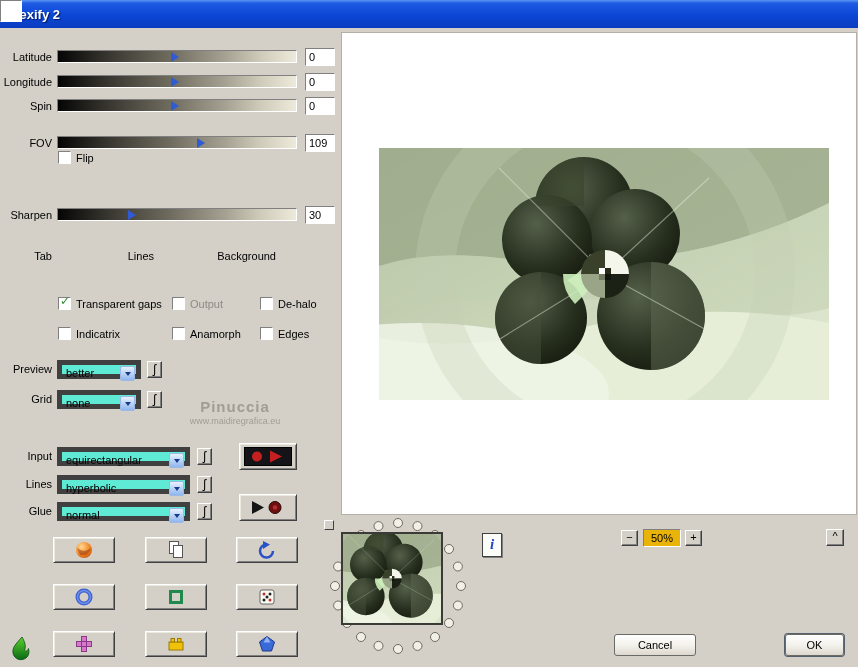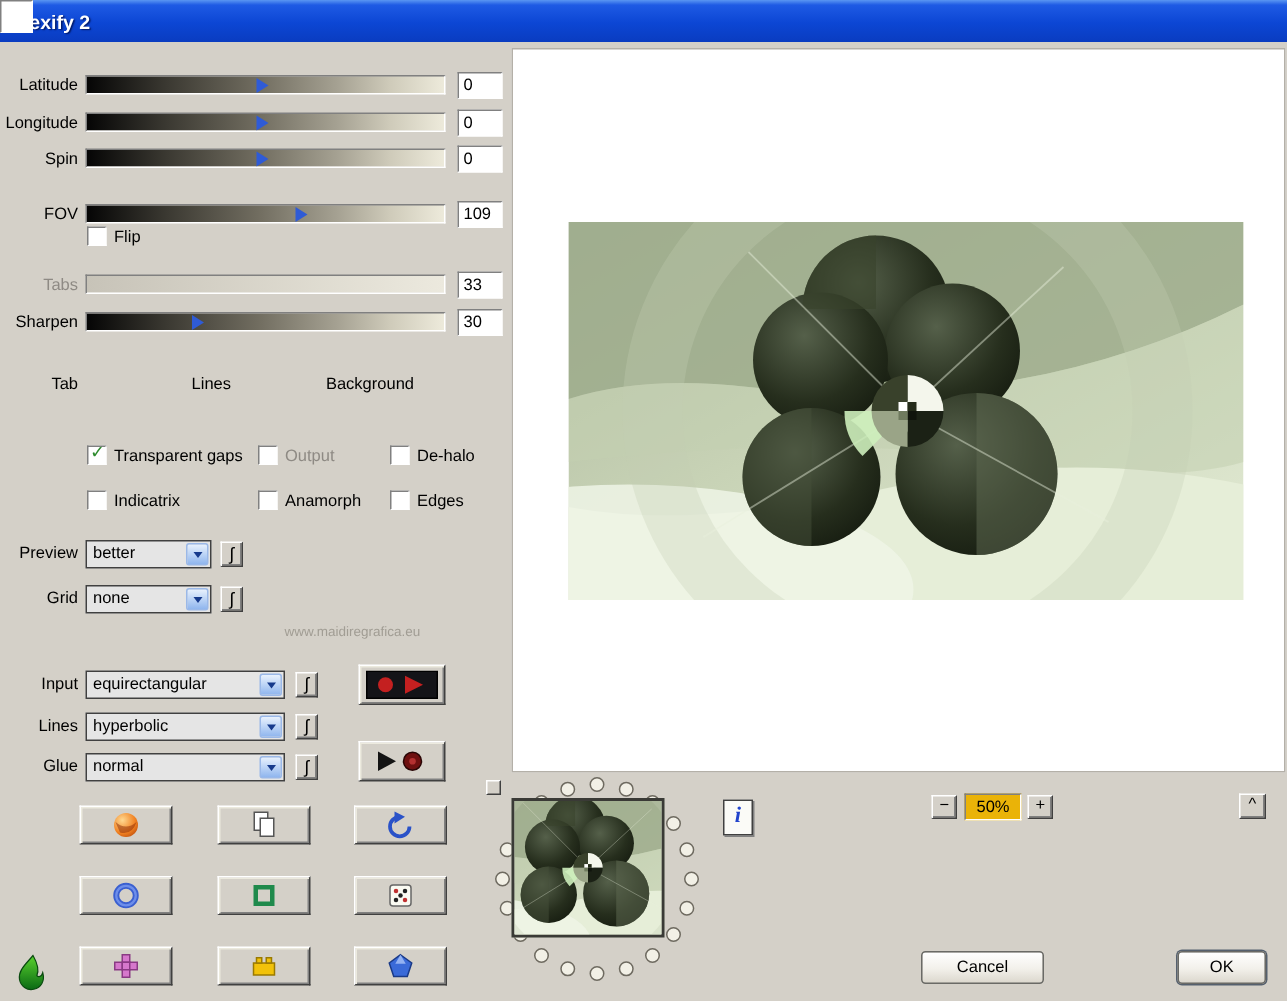--- a/index.html
+++ b/index.html
@@ -32,21 +32,21 @@
   .cbcell{position:absolute;height:15px}
   .cb{position:absolute;left:0;top:0;width:13px;height:13px;background:#fff;border:1px solid;border-color:#808080 #fff #fff #808080}
   .cb .mark{position:absolute;left:1px;top:-4px;font-size:12px;font-weight:bold;color:#2c8a2c}
   .cblabel{position:absolute;left:18px;top:1px;white-space:nowrap}
 
   
   .swlabel{position:absolute;white-space:nowrap}
   .swatch{position:absolute;width:22px;height:22px;border:1px solid;border-color:#808080 #fff #fff #808080}
 
   
-  .combo{position:absolute;height:19px;background:#e5e5e5;border:1px solid #404040}
+  .combo{position:absolute;height:19px;background:#5eead4;border:5px solid #404040}
   .combo .ctext{position:absolute;left:4px;top:2px;white-space:nowrap}
   .combo .carrow{position:absolute;right:1px;top:1px;width:15px;height:15px;
     background:linear-gradient(180deg,#e8f1fd 0%,#bcd4f6 50%,#90b6ee 100%);border:1px solid #9ab8e8;border-radius:2px}
   .combo .carrow::after{content:"";position:absolute;left:4px;top:5px;
     border-left:3px solid transparent;border-right:3px solid transparent;border-top:4px solid #163a8c}
   .sbtn{position:absolute;width:15px;height:17px;background:#d4d0c8;border:1px solid;border-color:#fff #404040 #404040 #fff;
     box-shadow:inset -1px -1px 0 #808080;font-size:12px;line-height:14px;text-align:center;cursor:default}
 
   
   .icon-btn{position:absolute;width:62px;height:26px;background:#d4d0c8;border:1px solid;border-color:#fff #404040 #404040 #fff;
@@ -170,25 +170,20 @@
       <div class="thumb" style="left:60%"></div>
     </div>
     <div class="valbox">109</div>
   </div>
 
   <div class="cbcell" style="left:58px;top:151px">
     <span class="cb"></span>
     <span class="cblabel">Flip</span>
   </div>
 
-  <div class="row" style="top:181px">
-    <span class="rlabel gray">Tabs</span>
-    <div class="track off"></div>
-    <div class="valbox">33</div>
-  </div>
   <div class="row" style="top:206px">
     <span class="rlabel">Sharpen</span>
     <div class="track">
       <div class="thumb" style="left:31%"></div>
     </div>
     <div class="valbox">30</div>
   </div>
 
   <span class="swlabel" style="left:0;top:250px;width:52px;text-align:right;position:absolute">Tab</span>
   <div class="swatch" style="background:#e9bcdf"></div>
@@ -231,20 +226,21 @@
   </div>
   <div class="sbtn" style="left:147px;top:361px">ʃ</div>
 
   <span class="rlabel" style="position:absolute;top:393px">Grid</span>
   <div class="combo" style="left:57px;top:390px;width:84px">
     <span class="ctext">none</span>
     <span class="carrow"></span>
   </div>
   <div class="sbtn" style="left:147px;top:391px">ʃ</div>
 
+  <div id="wm1">Pinuccia</div>
   <div id="wm2">www.maidiregrafica.eu</div>
 
   <span class="rlabel" style="position:absolute;top:450px">Input</span>
   <div class="combo" style="left:57px;top:447px;width:133px">
     <span class="ctext">equirectangular</span>
     <span class="carrow"></span>
   </div>
   <div class="sbtn" style="left:197px;top:448px">ʃ</div>
 
   <span class="rlabel" style="position:absolute;top:478px">Lines</span>

